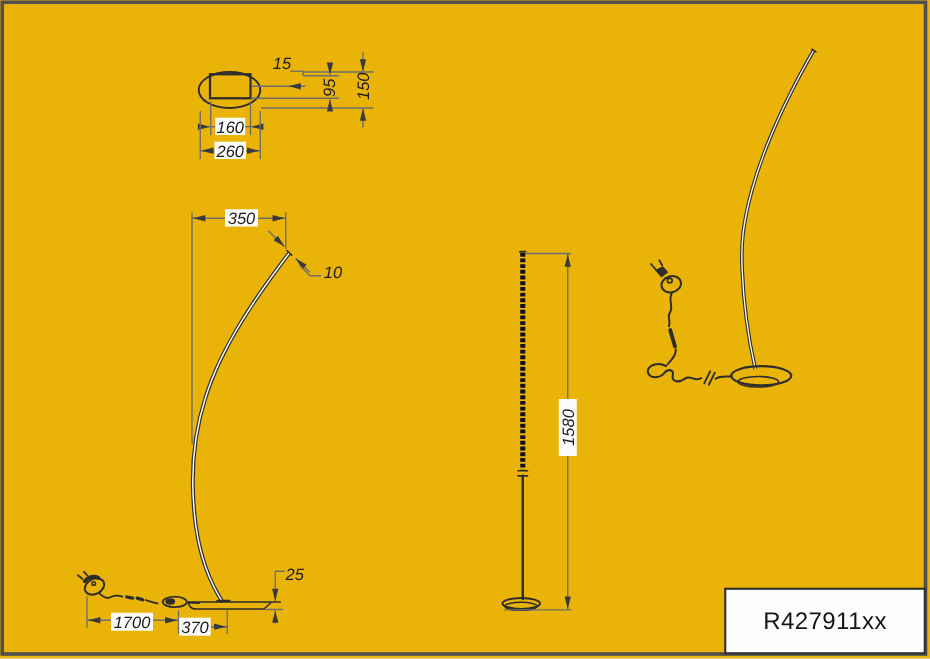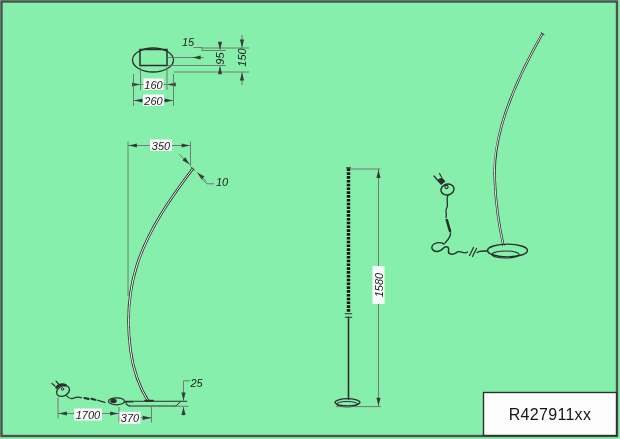--- a/index.html
+++ b/index.html
@@ -1,16 +1,16 @@
 <!DOCTYPE html>
 <html><head>
 <meta charset="utf-8">
 <style>
   html,body{margin:0;padding:0;background:#e8e8e8;}
-  .stage{width:620px;height:439px;background:#86efac;position:relative;overflow:hidden;}
+  .stage{width:620px;height:439px;background:#eab308;position:relative;overflow:hidden;}
   svg{display:block;}
   .obj{stroke:#2d2d2d;fill:none;stroke-linecap:round;}
   .objfill{fill:#2d2d2d;stroke:none;}
   .dim{stroke:#6e6e6e;stroke-width:0.9;fill:none;}
   .thick{stroke:#2d2d2d;fill:none;}
   .wht{stroke:#fbfbfb;fill:none;}
   .bg{fill:#fbfbfb;stroke:none;}
   .dimtxt{font:italic 11px "Liberation Sans",sans-serif;fill:#1c1c1c;text-anchor:middle;}
   .titletxt{font:normal 16px "Liberation Sans",sans-serif;fill:#141414;text-anchor:middle;letter-spacing:0.3px;}
 </style>

